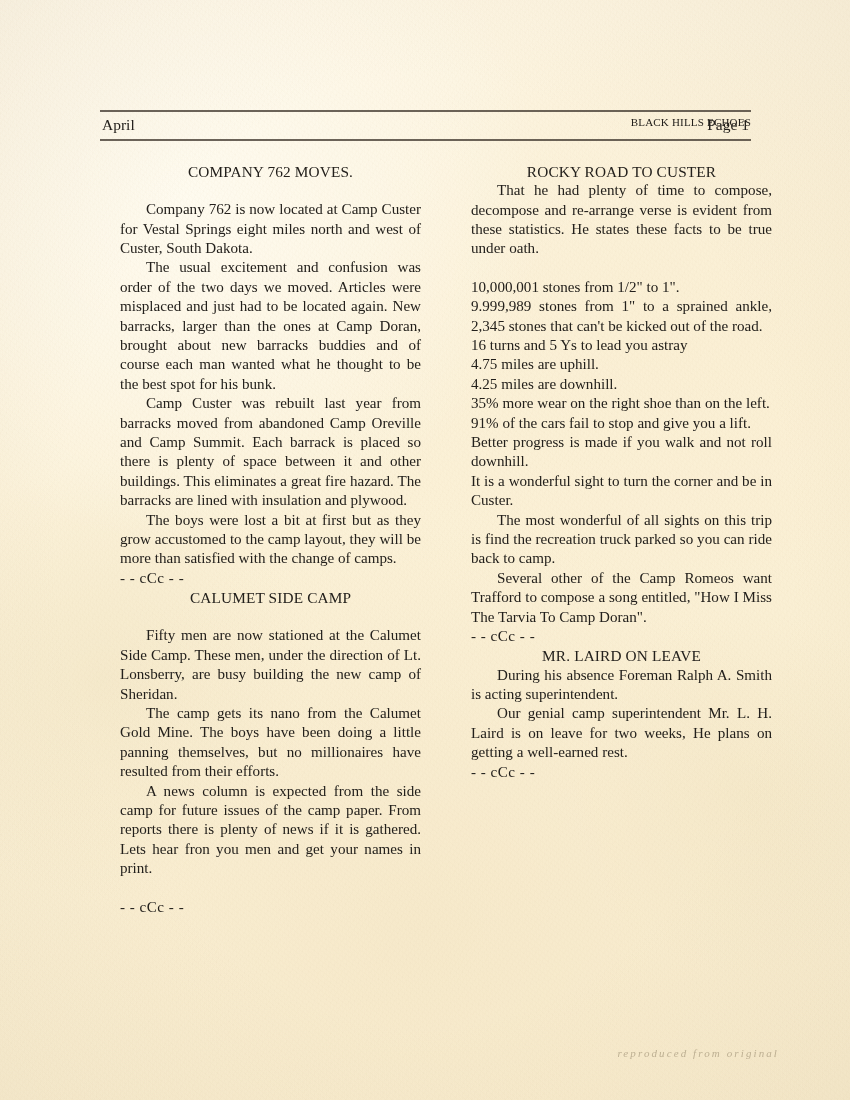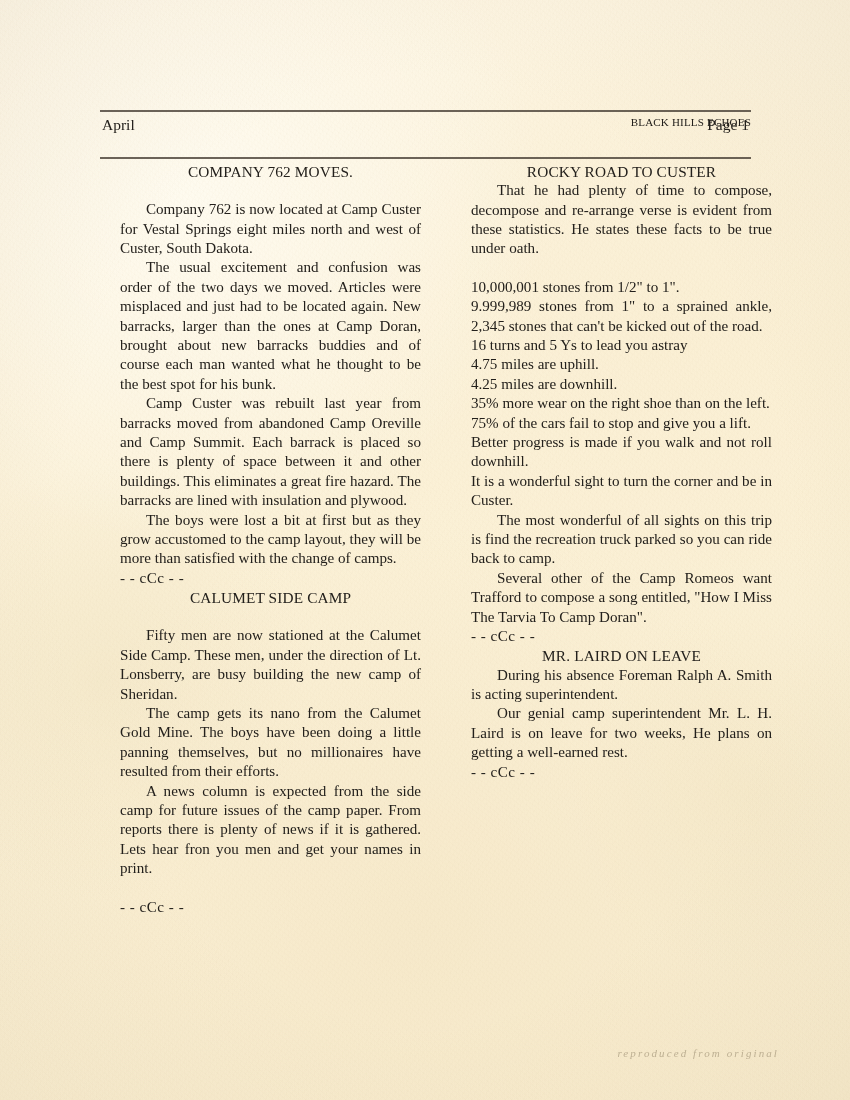--- a/index.html
+++ b/index.html
@@ -66,21 +66,21 @@
   }
   .rule-bottom {
     height: 2px;
     background: #4a4238;
     opacity: 0.82;
   }
   .header-row {
     display: flex;
     align-items: baseline;
     justify-content: space-between;
-    padding: 4px 2px 23px 2px;
+    padding: 4px 2px 5px 2px;
     font-size: 15.5px;
   }
   .header-left { white-space: nowrap; }
   .header-center {
     position: absolute;
     left: 0; right: 0;
     text-align: right;
     font-size: 11px;
     letter-spacing: 0.2px;
     pointer-events: none;
@@ -205,21 +205,21 @@
 
       <p class="para">That he had plenty of time to compose, decompose and re-arrange verse is evident from these statistics. He states these facts to be true under oath.</p>
 
       <div class="stats-block">
         <p class="stat">10,000,001 stones from 1/2" to 1".</p>
         <p class="stat">9.999,989 stones from 1" to a sprained ankle, 2,345 stones that can't be kicked out of the road.</p>
         <p class="stat">16 turns and 5 Ys to lead you astray</p>
         <p class="stat">4.75 miles are uphill.</p>
         <p class="stat">4.25 miles are downhill.</p>
         <p class="stat">35% more wear on the right shoe than on the left.</p>
-        <p class="stat">75% of the cars fail to stop and give you a lift.</p>
+        <p class="stat">91% of the cars fail to stop and give you a lift.</p>
         <p class="stat">Better progress is made if you walk and not roll downhill.</p>
         <p class="stat">It is a wonderful sight to turn the corner and be in Custer.</p>
       </div>
 
       <p class="para">The most wonderful of all sights on this trip is find the recreation truck parked so you can ride back to camp.</p>
       <p class="para">Several other of the Camp Romeos want Trafford to compose a song entitled, "How I Miss The Tarvia To Camp Doran".</p>
 
       <p class="divider">- - cCc - -</p>
 
       <h2 class="section-title">MR. LAIRD ON LEAVE</h2>

